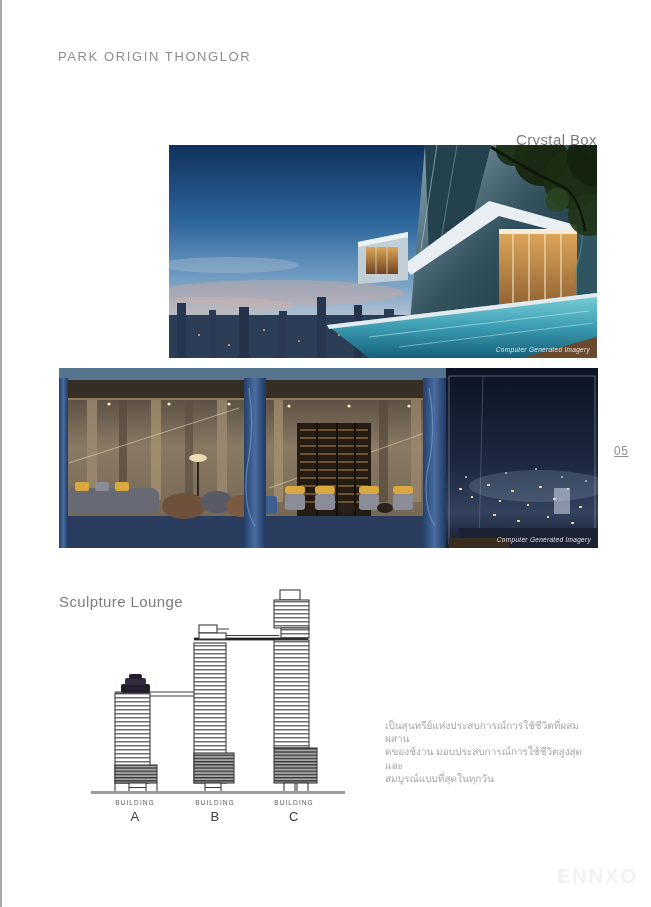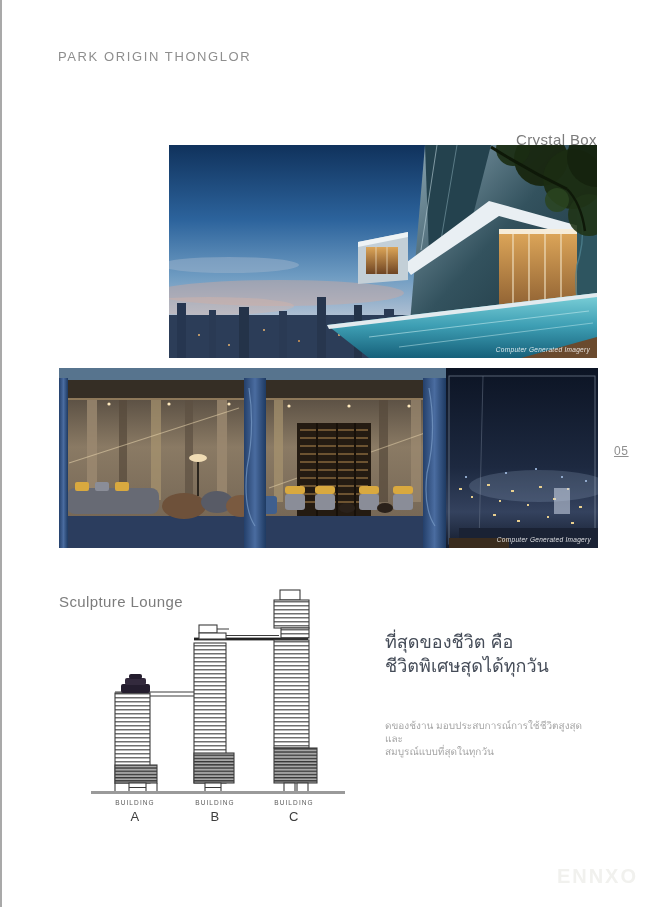--- a/index.html
+++ b/index.html
@@ -335,25 +335,22 @@
     <div class="bldg-label label-b">
       <div class="word">BUILDING</div>
       <div class="letter">B</div>
     </div>
     <div class="bldg-label label-c">
       <div class="word">BUILDING</div>
       <div class="letter">C</div>
     </div>
   </div>
 
-  <div class="abs heading">
-    <div>ที่สุดของชีวิต คือ</div>
-    <div>ชีวิตพิเศษสุดได้ทุกวัน</div>
-  </div>
 
   <div class="abs paragraph">
+    <div>เป็นสุนทรีย์แห่งประสบการณ์การใช้ชีวิตที่ผสมผสาน</div>
     <div>ดของช้งาน มอบประสบการณ์การใช้ชีวิตสูงสุด และ</div>
     <div>สมบูรณ์แบบที่สุดในทุกวัน</div>
   </div>
 
   <div class="abs watermark">ENNXO</div>
 
 </div>
 
 </body></html>

